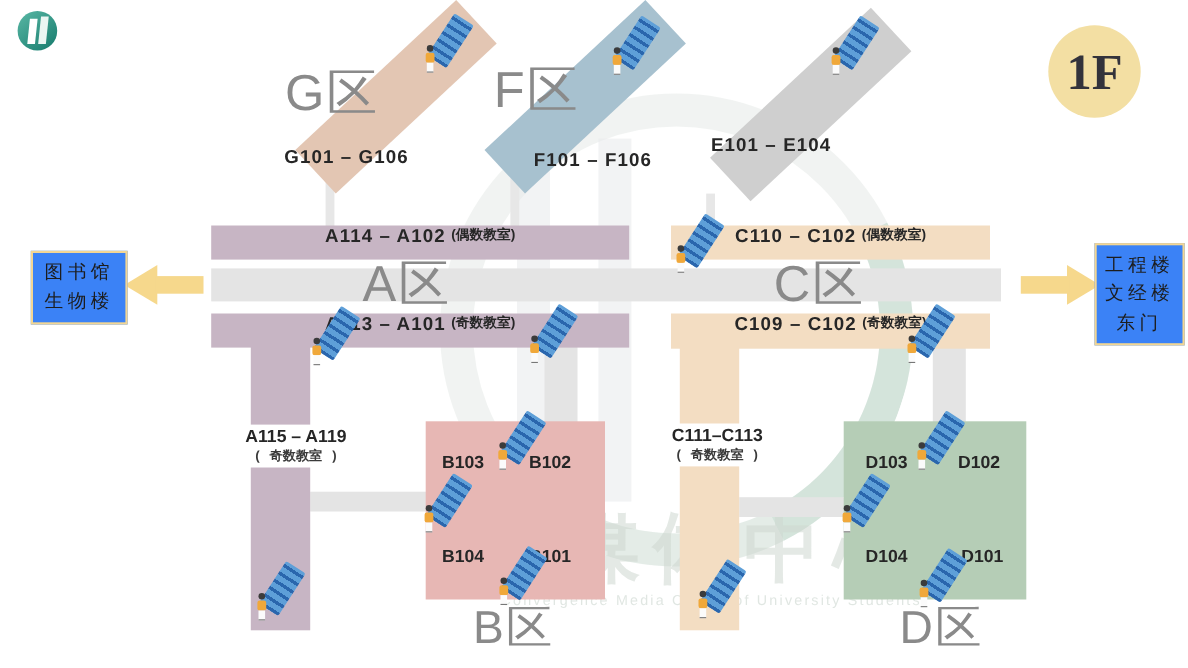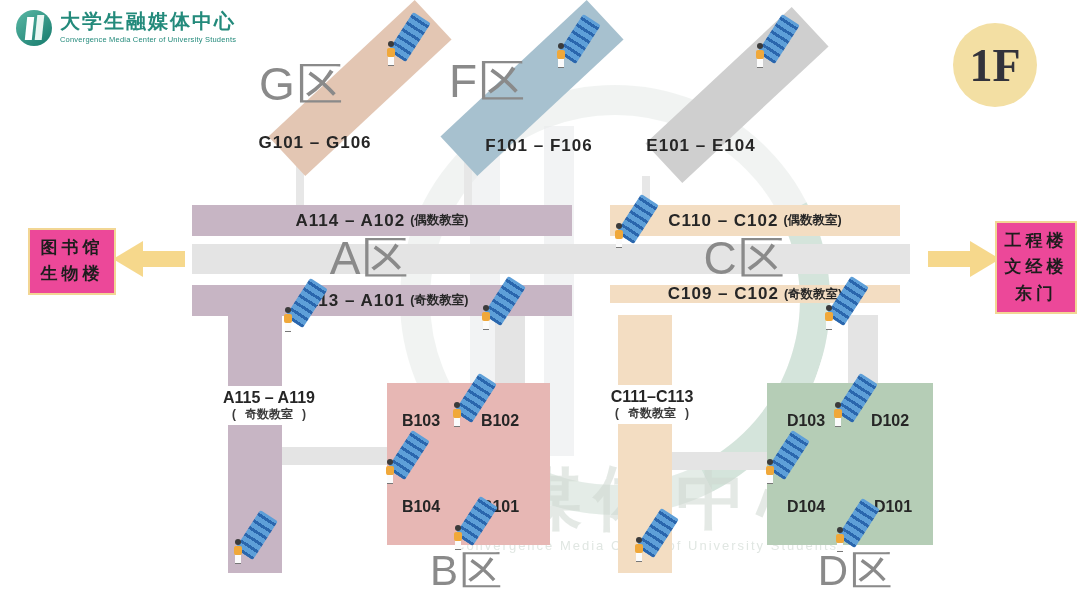--- a/index.html
+++ b/index.html
@@ -33,38 +33,38 @@
   .logo-icon::after{content:"";position:absolute;left:20px;top:5px;width:7px;height:25px;
              background:#eaf6f2;transform:skewX(-6deg);}
   .logo-title{font-family:"Liberation Serif",serif;font-weight:bold;font-size:20px;
               color:var(--logo-green);letter-spacing:2px;line-height:1.1;}
   .logo-sub{font-size:7.5px;color:var(--logo-green);margin-top:3px;letter-spacing:.2px;}
   .floor-badge{left:953px;top:23px;width:84px;height:84px;border-radius:50%;
                background:var(--badge-fill);display:flex;align-items:center;justify-content:center;
                font-family:"Liberation Serif",serif;font-weight:bold;font-size:46px;color:#33333b;z-index:6;text-align:center;}
   
   .corridor{background:var(--corridor);z-index:1;}
-  .bar{z-index:2;display:flex;align-items:center;justify-content:center;gap:5px;}
+  .bar{z-index:2;display:flex;align-items:flex-start;justify-content:center;gap:5px;}
   .bar .rooms{font-weight:bold;font-size:17px;letter-spacing:1px;}
   .bar .note{font-weight:bold;font-size:12.5px;}
   .dbar{width:200px;height:54px;transform:rotate(-43deg);z-index:2;}
   .connector{background:#e7e7e7;z-index:1;}
   .block{z-index:2;}
   .zone-label{z-index:3;color:var(--zone-label);font-size:46px;letter-spacing:2px;
               transform:translate(-50%,-50%);white-space:nowrap;}
   .zone-label.small{font-size:42px;}
   .range-label{z-index:3;font-weight:bold;font-size:17px;letter-spacing:1px;
                transform:translate(-50%,-50%);white-space:nowrap;}
   .wing-label{z-index:3;background:#fff;text-align:center;padding:2px 4px;line-height:1.25;}
   .wing-label .rooms{font-weight:bold;font-size:16px;display:block;}
   .wing-label .note{font-weight:bold;font-size:12px;display:block;color:#3a3a3a;font-family:Liberation Mono, monospace;}
   .quad{z-index:3;font-weight:bold;font-size:16px;transform:translate(-50%,-50%);}
   
-  .exit-box{z-index:5;background:#ec4899;border:2px solid #f2d694;
-            font-family:"Liberation Serif",serif;font-weight:bold;font-size:17px;
+  .exit-box{z-index:5;background:#3b82f6;border:2px solid #f2d694;
+            font-family:"Liberation Serif",serif;font-weight:normal;font-size:17px;
             letter-spacing:4px;line-height:1.55;padding:5px 6px;text-align:center;color:#1d1d1d;}
   .arrow{z-index:5;width:72px;height:36px;}
   .arrow .shaft{position:absolute;top:10px;width:44px;height:16px;background:var(--accent-yellow);}
   .arrow .head{position:absolute;top:0;width:0;height:0;border-top:18px solid transparent;
                border-bottom:18px solid transparent;}
   .arrow.left .shaft{right:0;}
   .arrow.left .head{left:0;border-right:30px solid var(--accent-yellow);}
   .arrow.right .shaft{left:0;}
   .arrow.right .head{right:0;border-left:30px solid var(--accent-yellow);}
   
@@ -84,37 +84,33 @@
 
   <div class="wm wm-circle"></div>
   <div class="wm wm-arc"></div>
   <div class="wm wm-bar" style="left:470px;top:112px;width:30px;height:348px;"></div>
   <div class="wm wm-bar" style="left:544px;top:126px;width:30px;height:330px;"></div>
   <div class="wm wm-text" style="left:430px;top:452px;">融媒体中心</div>
   <div class="wm wm-sub" style="left:455px;top:538px;">Convergence Media Center of University Students</div>
 
   <div class="abs logo">
     <div class="logo-icon"></div>
-    <div>
-      <div class="logo-title">大学生融媒体中心</div>
-      <div class="logo-sub">Convergence Media Center of University Students</div>
-    </div>
   </div>
   <div class="abs floor-badge">1F</div>
 
   <div class="abs dbar" style="left:260px;top:61px;background:var(--zone-g-bar);"></div>
   <div class="abs dbar" style="left:432px;top:61px;background:var(--zone-f-bar);"></div>
   <div class="abs dbar" style="left:637px;top:68px;background:var(--zone-e-bar);"></div>
 
   <div class="abs zone-label" style="left:302px;top:85px;">G区</div>
   <div class="abs zone-label" style="left:488px;top:82px;">F区</div>
 
   <div class="abs range-label" style="left:315px;top:143px;">G101 – G106</div>
   <div class="abs range-label" style="left:539px;top:146px;">F101 – F106</div>
-  <div class="abs range-label" style="left:701px;top:146px;">E101 – E104</div>
+  <div class="abs range-label" style="left:701px;top:132px;">E101 – E104</div>
 
   <div class="abs connector" style="left:296px;top:156px;width:8px;height:52px;"></div>
   <div class="abs connector" style="left:464px;top:162px;width:8px;height:46px;"></div>
   <div class="abs connector" style="left:642px;top:176px;width:8px;height:32px;"></div>
 
   <div class="abs corridor" style="left:192px;top:244px;width:718px;height:30px;"></div>
 
   <div class="abs bar" style="left:192px;top:205px;width:380px;height:31px;background:var(--zone-a-bar);">
     <span class="rooms">A114 – A102</span>
     <span class="note">(偶数教室)</span>
@@ -122,21 +118,21 @@
   <div class="abs bar" style="left:192px;top:285px;width:380px;height:31px;background:var(--zone-a-bar);">
     <span class="rooms">A113 – A101</span>
     <span class="note">(奇数教室)</span>
   </div>
   <div class="abs zone-label" style="left:370px;top:259px;">A区</div>
 
   <div class="abs bar" style="left:610px;top:205px;width:290px;height:31px;background:var(--zone-c-bar);">
     <span class="rooms">C110 – C102</span>
     <span class="note">(偶数教室)</span>
   </div>
-  <div class="abs bar" style="left:610px;top:285px;width:290px;height:18px;background:var(--zone-c-bar);">
+  <div class="abs bar" style="left:610px;top:285px;width:290px;height:32px;background:var(--zone-c-bar);">
     <span class="rooms">C109 – C102</span>
     <span class="note">(奇数教室)</span>
   </div>
   <div class="abs zone-label" style="left:745px;top:259px;">C区</div>
 
   <div class="abs block" style="left:228px;top:315px;width:54px;height:258px;background:var(--zone-a-bar);"></div>
   <div class="abs block" style="left:618px;top:315px;width:54px;height:258px;background:var(--zone-c-bar);"></div>
 
   <div class="abs wing-label" style="left:211px;top:386px;width:108px;">
     <span class="rooms">A115 – A119</span>

